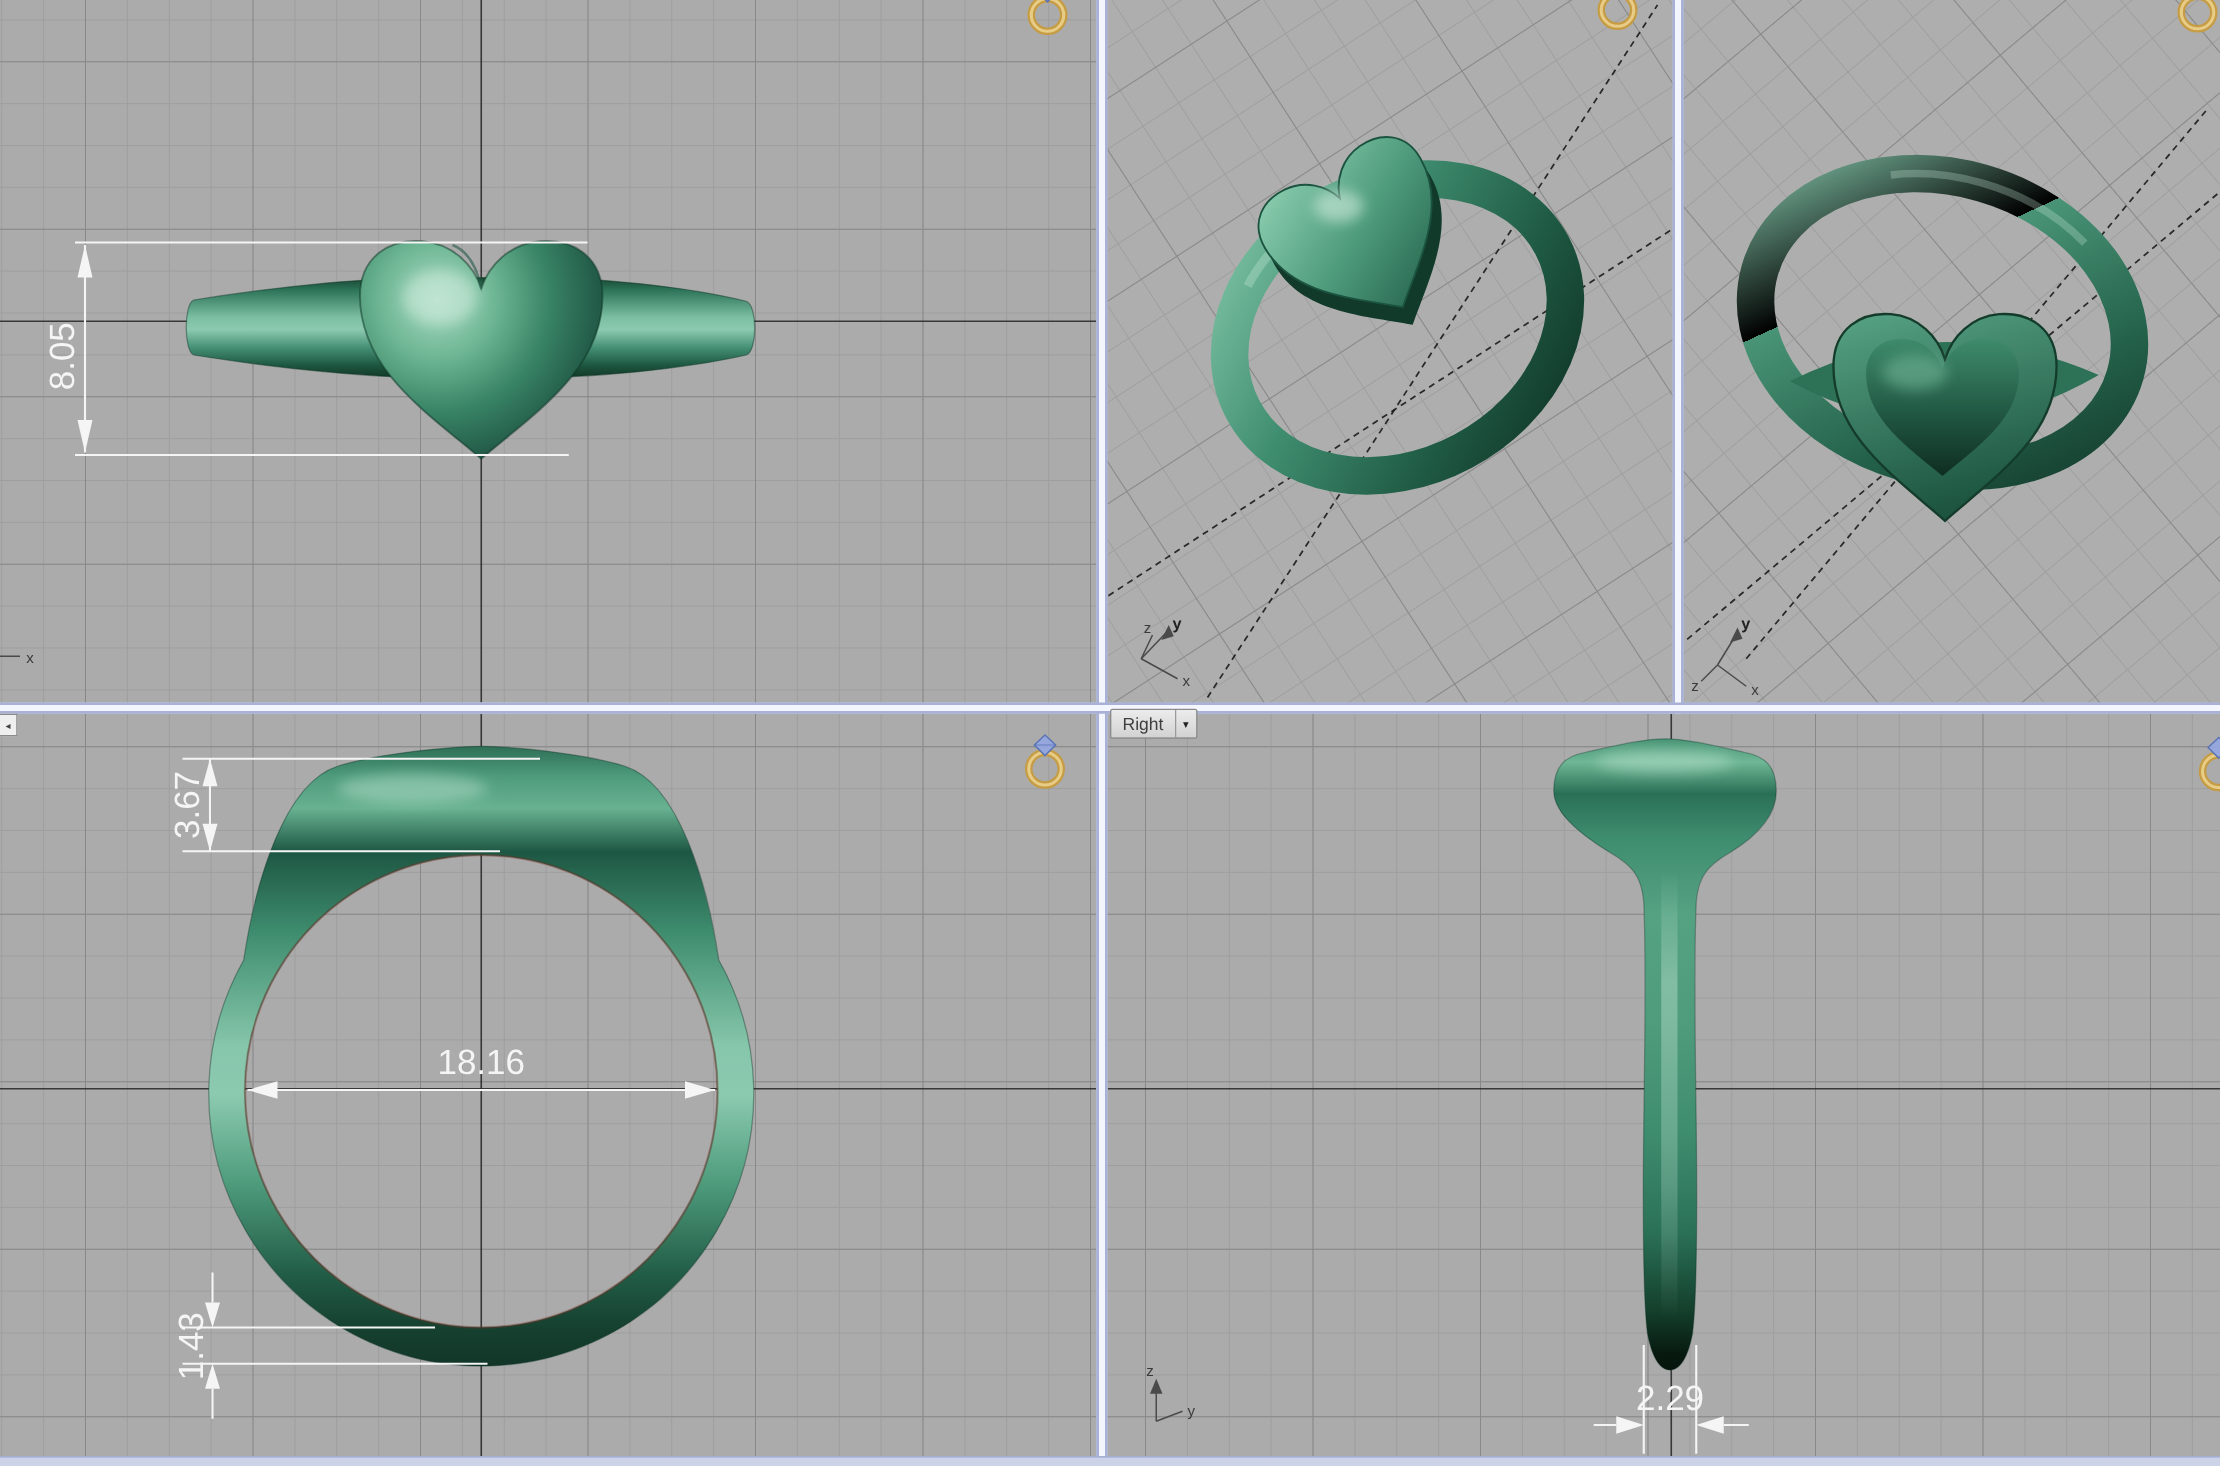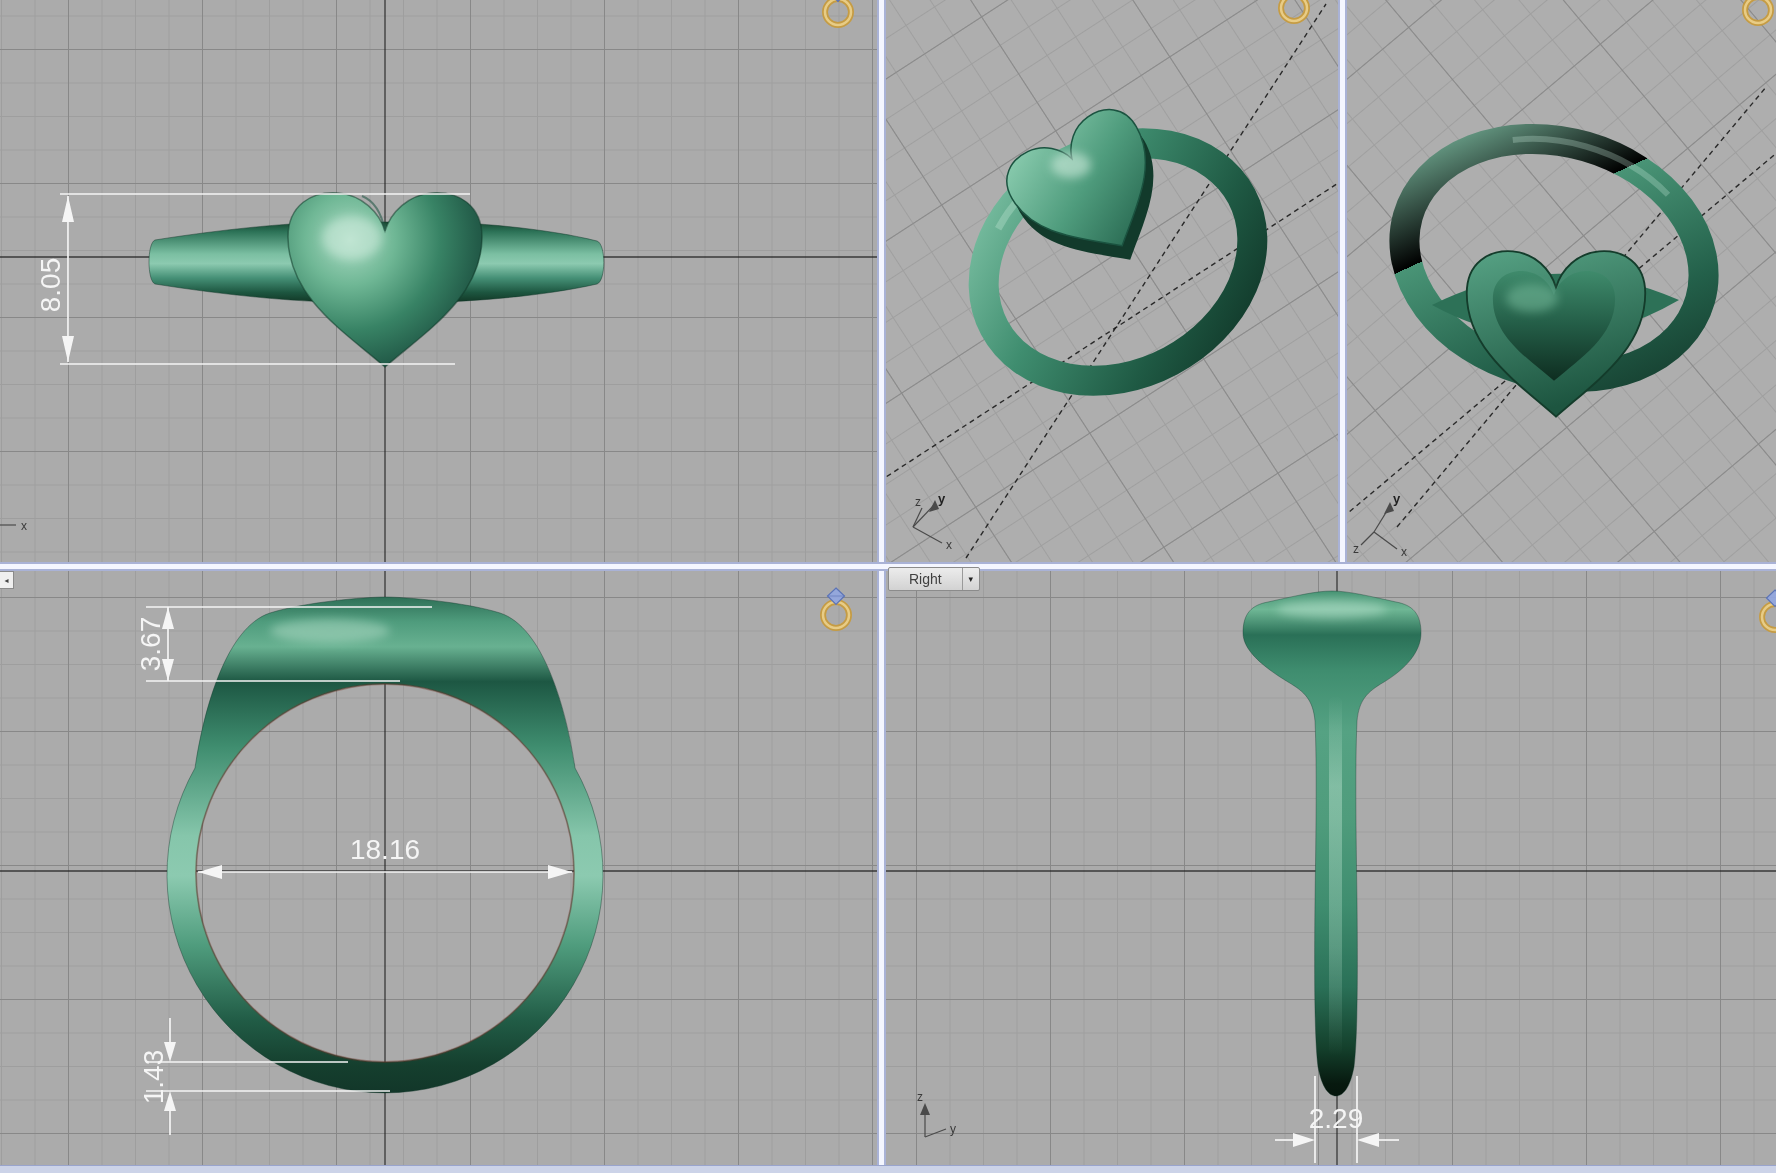--- a/index.html
+++ b/index.html
@@ -35,21 +35,21 @@
   .dimline{stroke:#f5f5f5;stroke-width:1.7;fill:none;}
   .dimarrow{fill:#f5f5f5;stroke:none;}
   .axisline{stroke:#242424;stroke-width:1.3;opacity:.85;}
   .axis3{stroke:#1b1b1b;stroke-width:1.4;stroke-dasharray:5 4;opacity:.9;fill:none;}
   .axwidget line{stroke:#4a4a4a;stroke-width:1.2;}
   .axlbl{fill:#3a3a3a;font-size:12px;}
   .axlbl-bold{fill:#222;font-size:13px;font-weight:bold;}
   .gumball{position:absolute;opacity:.92;}
   .right-btn{position:absolute;left:888px;top:567px;display:flex;align-items:center;height:22px;
       background:linear-gradient(#ececec,#d2d2d2);border:1px solid #8b8b8b;border-radius:2px;z-index:6;}
-  .right-btn .lbl{padding:0 20px;font-size:14px;color:#3f3f3f;text-align:center;}
+  .right-btn .lbl{padding:0 9px;font-size:14px;color:#3f3f3f;text-align:center;}
   .right-btn .sep{width:1px;align-self:stretch;background:#9a9a9a;}
   .right-btn .chev{width:16px;text-align:center;font-size:9px;color:#222;line-height:20px;}
   .collapse-tab{position:absolute;left:0;top:571px;width:13px;height:16px;background:#efefef;
       border:1px solid #8a8a8a;border-left:none;font-size:8px;color:#444;display:flex;
       align-items:center;justify-content:center;z-index:6;}
   .divider-v{position:absolute;width:9px;background:linear-gradient(90deg,#a9b2d6 0 2px,#f4f6ff 2px 7px,#a9b2d6 7px 9px);z-index:4;}
   .divider-h{position:absolute;height:9px;background:linear-gradient(#a9b2d6 0 2px,#f4f6ff 2px 7px,#a9b2d6 7px 9px);z-index:4;}
   #div-v1{left:877px;top:0;height:1165px;}
   #div-v2{left:1338px;top:0;height:571px;}
   #div-h1{top:562px;left:0;width:1776px;}

